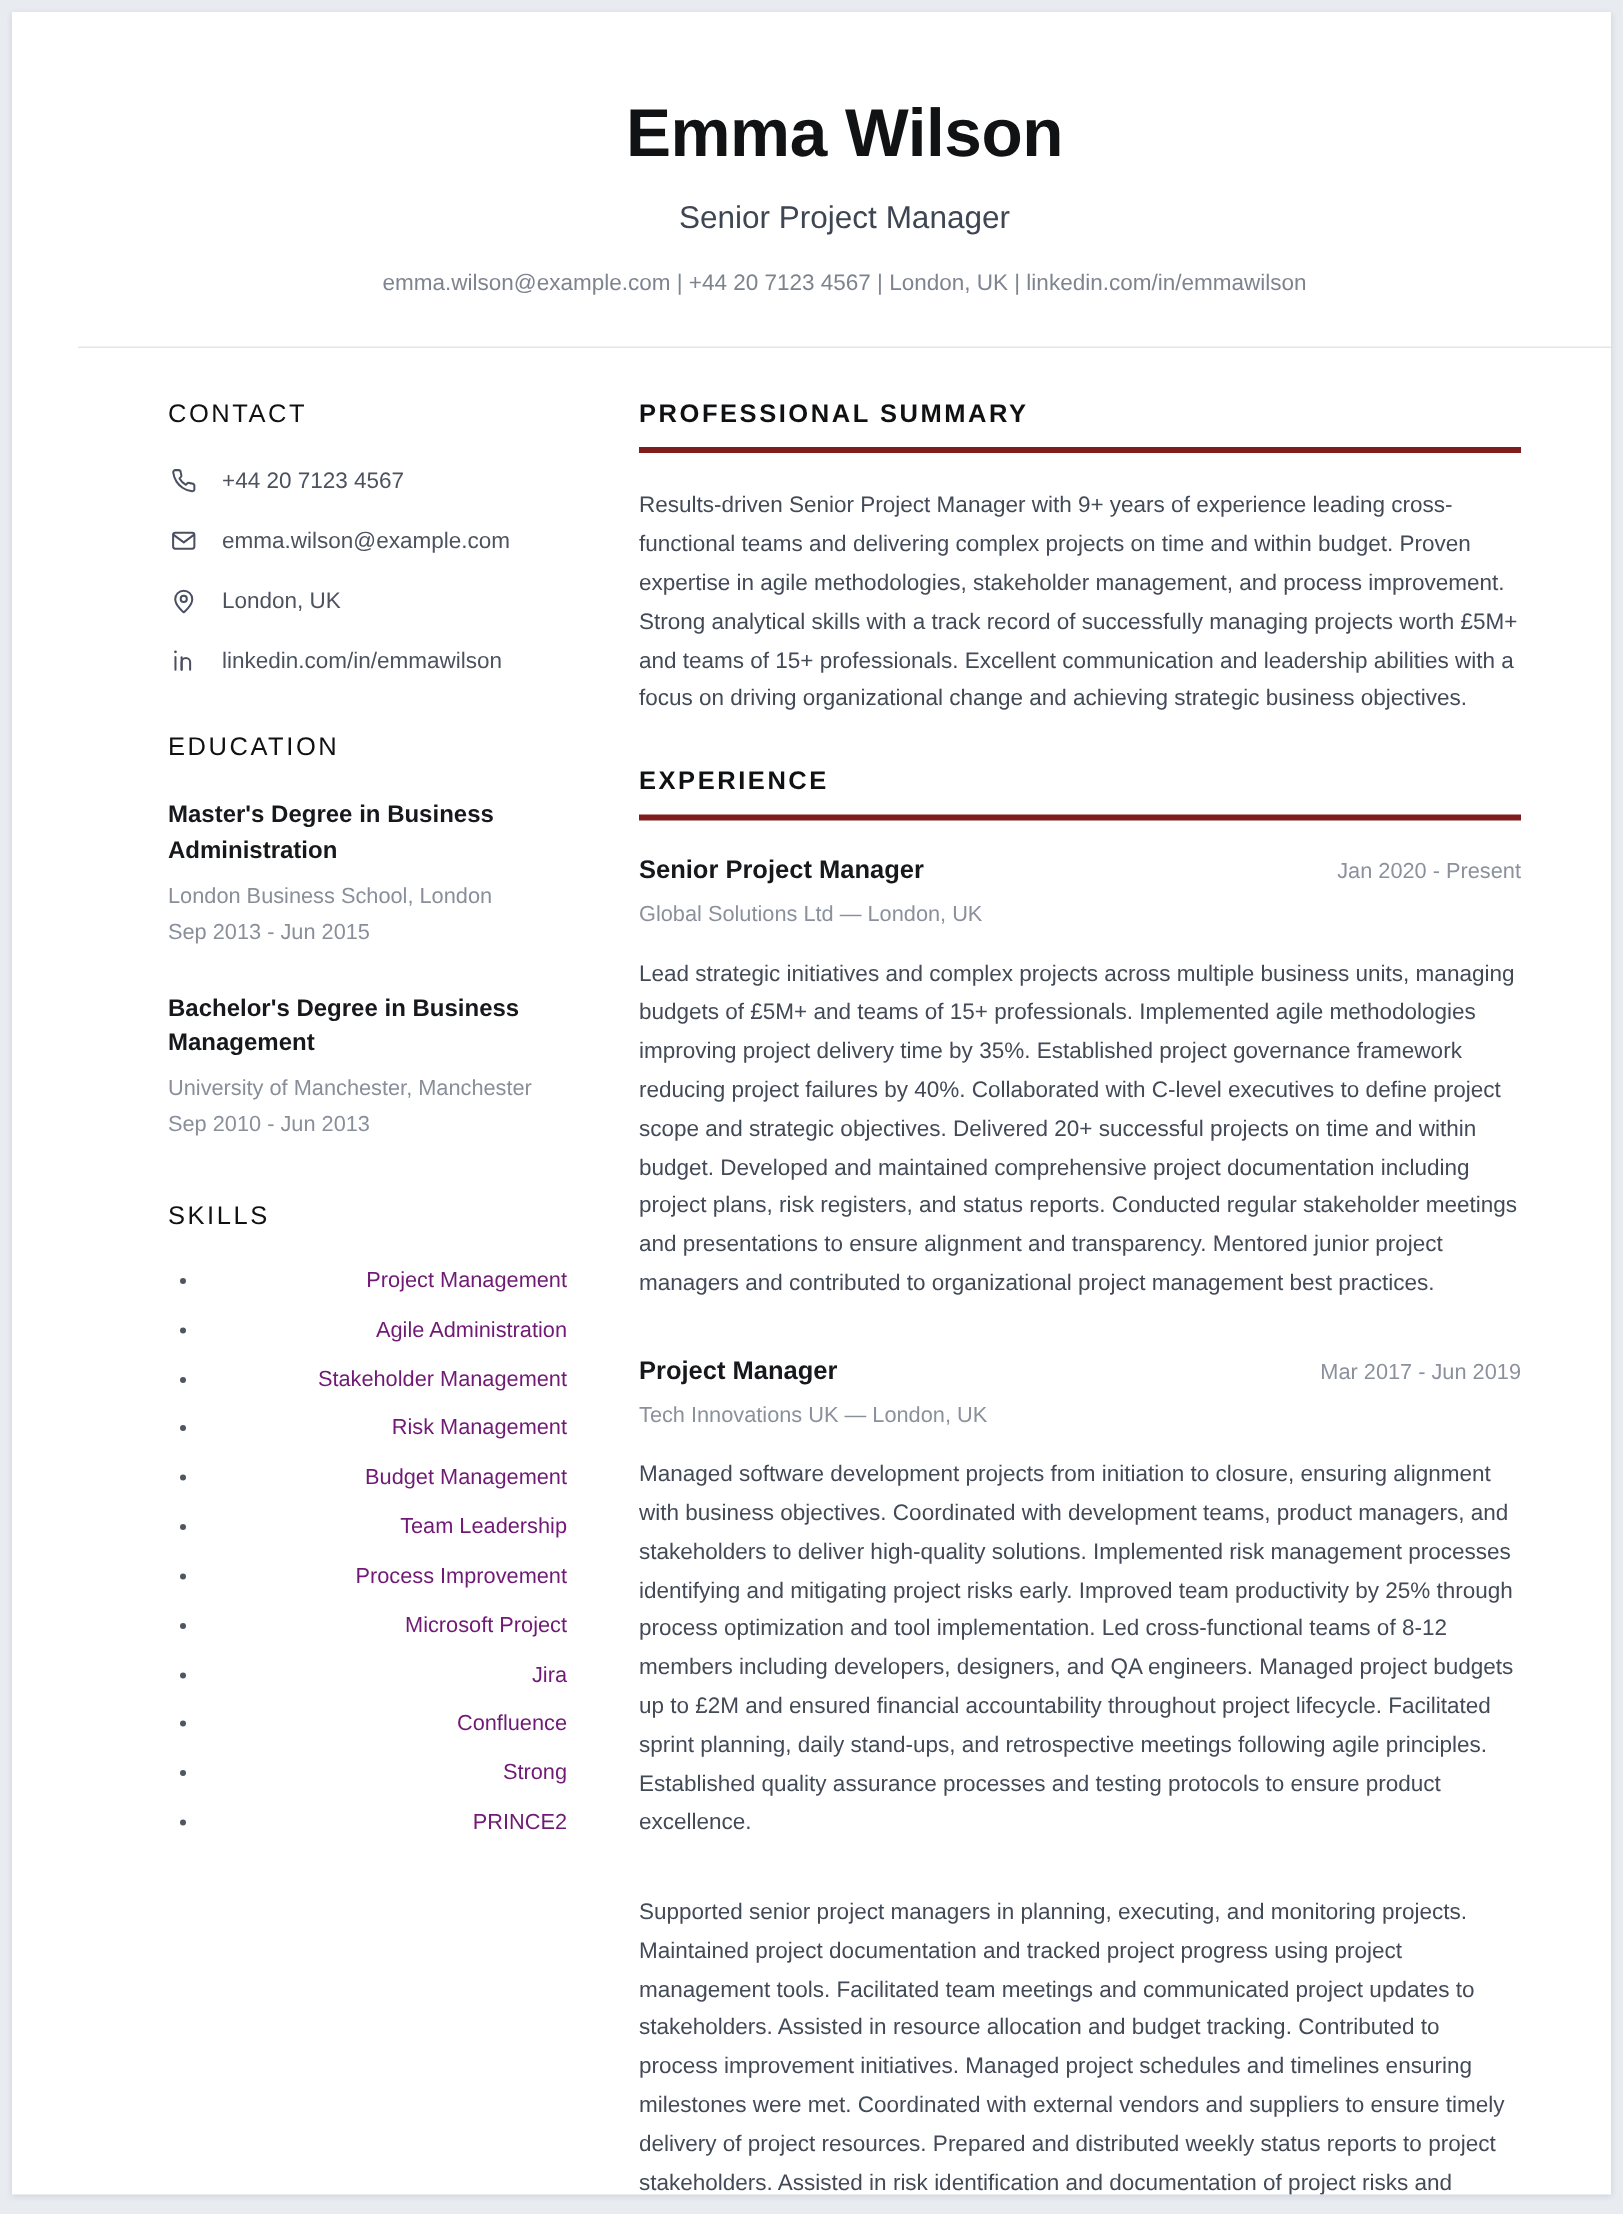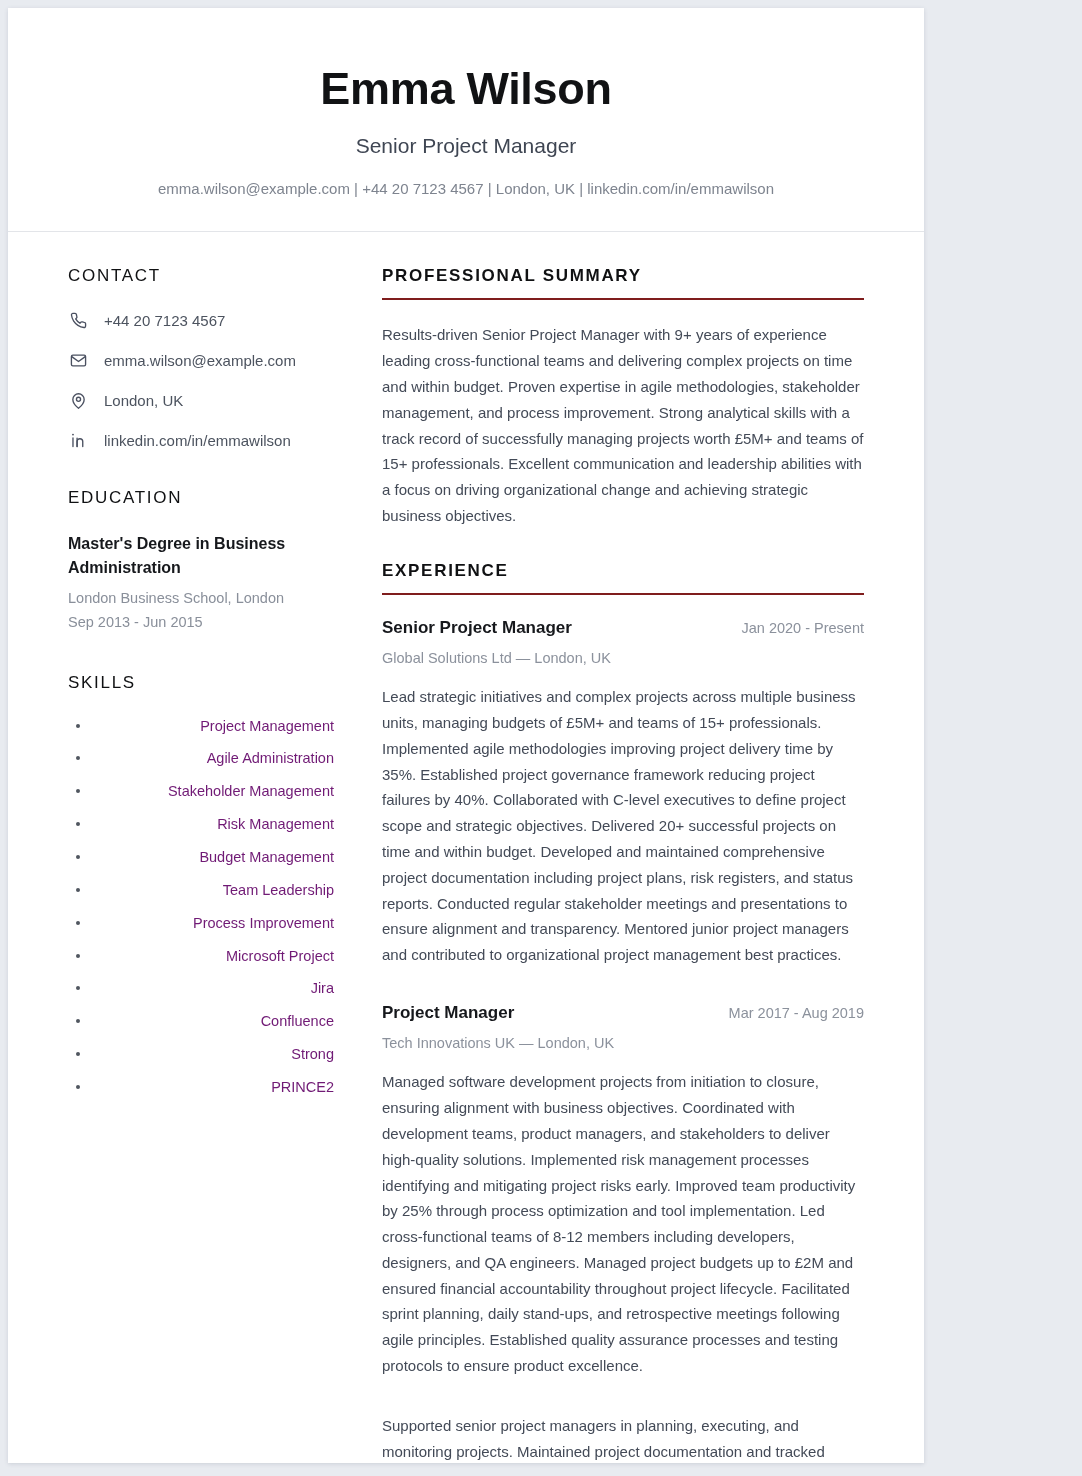--- a/index.html
+++ b/index.html
@@ -9,25 +9,26 @@
     height: 1476px;
     background: #e8ebf0;
     font-family: "Liberation Sans", sans-serif;
     -webkit-font-smoothing: antialiased;
   }
 
   .page {
     position: absolute;
     left: 8px;
     top: 8px;
-    width: 916px;
+    width: 1066px;
     height: 1455px;
     background: #ffffff;
     box-shadow: 0 1px 4px rgba(80, 90, 110, 0.18);
     overflow: hidden;
+    padding-left: 44px;
   }
 
   
   .resume-header {
     padding: 56px 60px 34px 60px;
     text-align: center;
     border-bottom: 1px solid #e3e5e9;
   }
   .full-name {
     font-size: 45px;
@@ -71,21 +72,21 @@
     letter-spacing: 1.7px;
     color: #101113;
     margin-bottom: 24px;
   }
   .main-heading {
     font-size: 17px;
     font-weight: bold;
     letter-spacing: 1.7px;
     color: #101113;
     padding-bottom: 12px;
-    border-bottom: 2px solid #7f1d1d;
+    border-bottom: 4px solid #7f1d1d;
     margin-bottom: 22px;
   }
   .side-block { margin-bottom: 38px; }
   .side-block:last-child { margin-bottom: 0; }
   .main-block { margin-bottom: 32px; }
 
   
   .contact-list { list-style: none; }
   .contact-row {
     display: flex;
@@ -258,20 +259,25 @@
 
       <div class="side-block">
         <div class="side-heading">EDUCATION</div>
 
         <div class="edu-item">
           <div class="edu-degree">Master's Degree in Business Administration</div>
           <div class="edu-school">London Business School, London</div>
           <div class="edu-dates">Sep 2013 - Jun 2015</div>
         </div>
 
+        <div class="edu-item">
+          <div class="edu-degree">Bachelor's Degree in Business Management</div>
+          <div class="edu-school">University of Manchester, Manchester</div>
+          <div class="edu-dates">Sep 2010 - Jun 2013</div>
+        </div>
       </div>
 
       <div class="side-block">
         <div class="side-heading">SKILLS</div>
         <ul class="skill-list">
           <li class="skill-item">Project Management</li>
           <li class="skill-item">Agile Administration</li>
           <li class="skill-item">Stakeholder Management</li>
           <li class="skill-item">Risk Management</li>
           <li class="skill-item">Budget Management</li>
@@ -302,21 +308,21 @@
             <div class="exp-role">Senior Project Manager</div>
             <div class="exp-dates">Jan 2020 - Present</div>
           </div>
           <div class="exp-company">Global Solutions Ltd — London, UK</div>
           <p class="exp-desc">Lead strategic initiatives and complex projects across multiple business units, managing budgets of £5M+ and teams of 15+ professionals. Implemented agile methodologies improving project delivery time by 35%. Established project governance framework reducing project failures by 40%. Collaborated with C-level executives to define project scope and strategic objectives. Delivered 20+ successful projects on time and within budget. Developed and maintained comprehensive project documentation including project plans, risk registers, and status reports. Conducted regular stakeholder meetings and presentations to ensure alignment and transparency. Mentored junior project managers and contributed to organizational project management best practices.</p>
         </div>
 
         <div class="exp-item">
           <div class="exp-top">
             <div class="exp-role">Project Manager</div>
-            <div class="exp-dates">Mar 2017 - Aug 2019</div>
+            <div class="exp-dates">Mar 2017 - Jun 2019</div>
           </div>
           <div class="exp-company">Tech Innovations UK — London, UK</div>
           <p class="exp-desc">Managed software development projects from initiation to closure, ensuring alignment with business objectives. Coordinated with development teams, product managers, and stakeholders to deliver high-quality solutions. Implemented risk management processes identifying and mitigating project risks early. Improved team productivity by 25% through process optimization and tool implementation. Led cross-functional teams of 8-12 members including developers, designers, and QA engineers. Managed project budgets up to £2M and ensured financial accountability throughout project lifecycle. Facilitated sprint planning, daily stand-ups, and retrospective meetings following agile principles. Established quality assurance processes and testing protocols to ensure product excellence.</p>
         </div>
 
         <div class="exp-item">
           <p class="exp-desc">Supported senior project managers in planning, executing, and monitoring projects. Maintained project documentation and tracked project progress using project management tools. Facilitated team meetings and communicated project updates to stakeholders. Assisted in resource allocation and budget tracking. Contributed to process improvement initiatives. Managed project schedules and timelines ensuring milestones were met. Coordinated with external vendors and suppliers to ensure timely delivery of project resources. Prepared and distributed weekly status reports to project stakeholders. Assisted in risk identification and documentation of project risks and mitigation strategies.</p>
         </div>
 
       </div>

